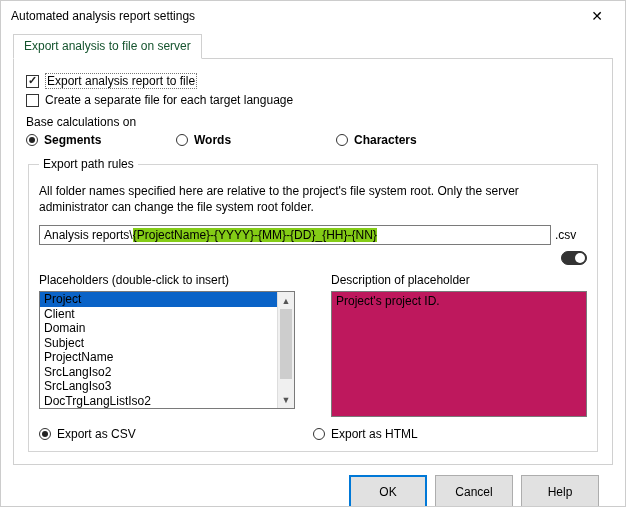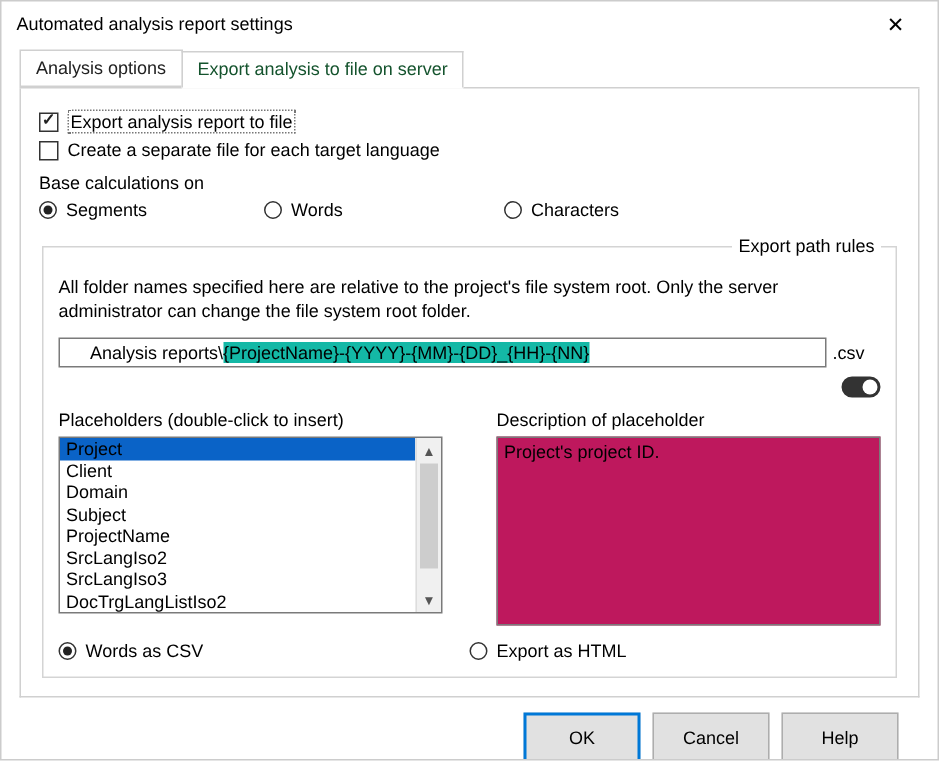--- a/index.html
+++ b/index.html
@@ -63,49 +63,49 @@
     border: 1px solid #333;
     margin-right: 6px;
     display: inline-flex; align-items: center; justify-content: center;
     font-size: 11px; line-height: 1;
     background:#fff;
   }
   .checkbox.checked::after { content: "✓"; color:#222; font-weight:bold; position:relative; top:-1px;}
   label.focus-box { border: 1px dotted #777; padding: 0 1px; }
 
   .section-label { margin-top: 8px; margin-bottom: 4px; }
-  .radio-row { display: flex; gap: 0; }
+  .radio-row { display: flex; gap: 0; font-weight: bold; }
   .radio-row .opt { display:flex; align-items:center; }
   .radio-row .opt:nth-child(1){ width: 150px; }
   .radio-row .opt:nth-child(2){ width: 160px; }
   .radio {
     width: 12px; height: 12px; border: 1px solid #333; border-radius: 50%;
     margin-right: 6px; display:inline-flex; align-items:center; justify-content:center;
     background:#fff;
   }
   .radio.checked::after { content:""; width:6px; height:6px; background:#222; border-radius:50%; }
 
   fieldset.group {
     border: 1px solid #d4d4d4;
     margin-top: 10px;
     padding: 6px 10px 10px 10px;
   }
-  fieldset.group legend { padding: 0 4px; font-size:12px;text-align:right; }
+  fieldset.group legend { padding: 0 4px; font-size:12px; }
 
   .help-text { margin: 6px 0 10px 0; line-height: 1.35; }
 
   .path-row { display:flex; align-items:center; gap:4px; }
   .path-input {
     flex:1; height:20px; border:1px solid #7a7a7a;
-    padding: 2px 20px; font-size:12px; font-family: inherit;
+    padding: 2px 4px; font-size:12px; font-family: inherit;
     display:flex; align-items:flex-end; overflow:hidden; white-space:nowrap;
     background:#fff;
   }
   .path-input .plain { }
-  .path-input .hl { background:#14b8a6; }
+  .path-input .hl { background:#84cc16; }
   .ext { width:32px; text-align:left; }
 
   .toggle-row { display:flex; justify-content:flex-end; margin-top:6px; }
   .toggle {
     width: 26px; height: 14px; border:1px solid #333; border-radius:7px;
     background:#333; position:relative;
   }
   .toggle::after {
     content:""; position:absolute; right:1px; top:1px;
     width:10px; height:10px; background:#fff; border-radius:50%;
@@ -152,21 +152,20 @@
 <body>
 
 <div class="titlebar">
   <span class="title">Automated analysis report settings</span>
   <span class="close-x">✕</span>
 </div>
 
 <div class="content">
 
   <div class="tabs">
-    <div class="tab inactive">Analysis options</div>
     <div class="tab active">Export analysis to file on server</div>
   </div>
 
   <div class="tab-body">
 
     <div class="row">
       <span class="checkbox checked"></span>
       <label class="focus-box">Export analysis report to file</label>
     </div>
 
@@ -234,21 +233,21 @@
         </div>
         <div class="col">
           <div class="col-label">Description of placeholder</div>
           <div class="descbox">Project's project ID.</div>
         </div>
       </div>
 
       <div class="export-row">
         <div class="opt">
           <span class="radio checked"></span>
-          <span>Words as CSV</span>
+          <span>Export as CSV</span>
         </div>
         <div class="opt">
           <span class="radio"></span>
           <span>Export as HTML</span>
         </div>
       </div>
 
     </fieldset>
 
   </div>

